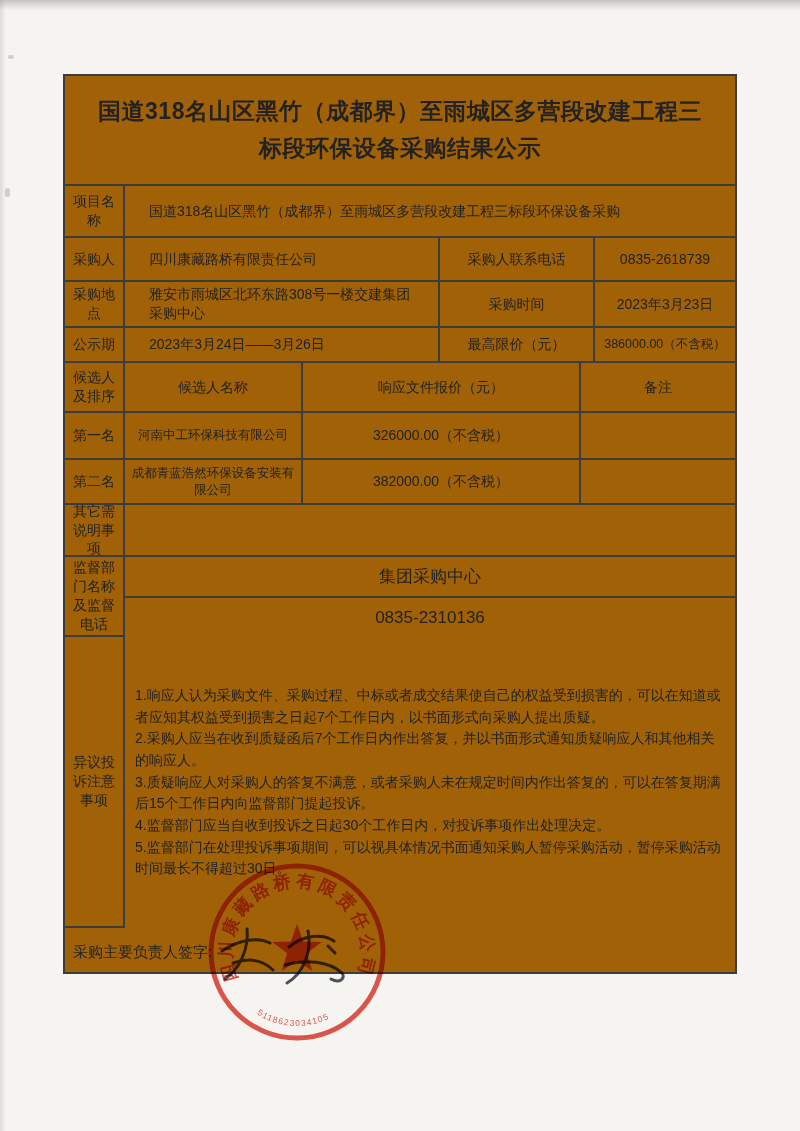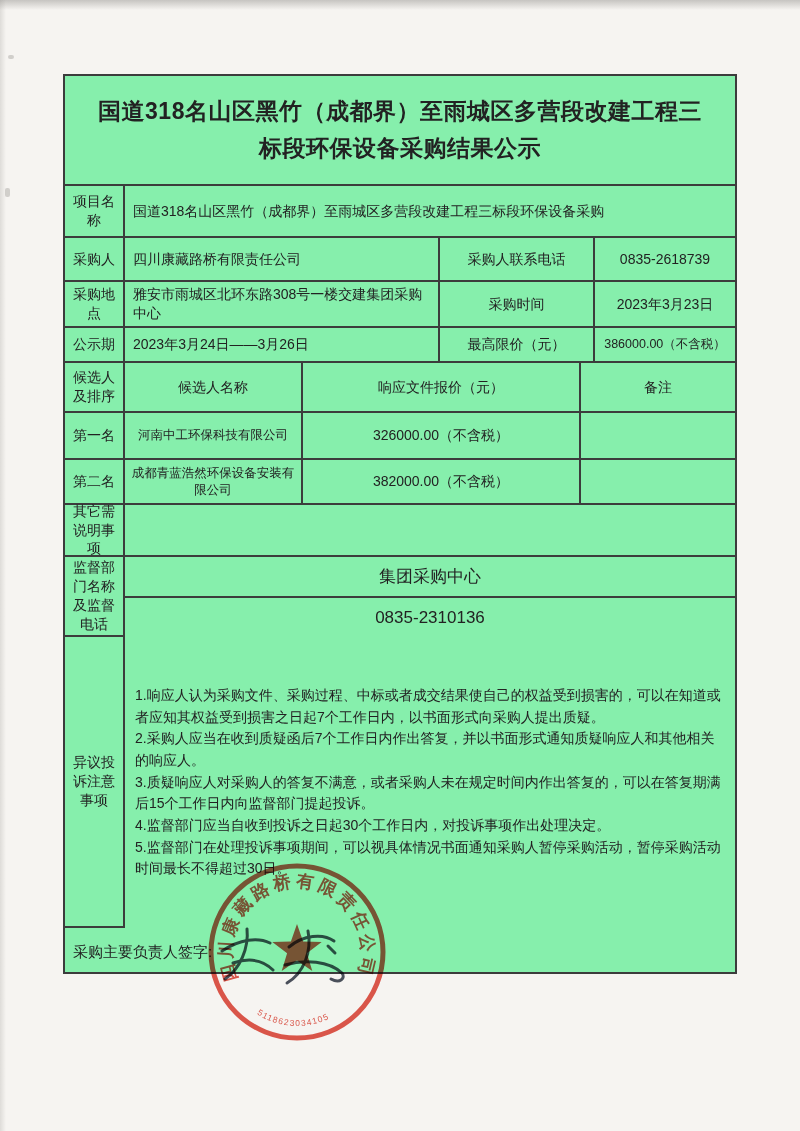--- a/index.html
+++ b/index.html
@@ -18,35 +18,35 @@
   .scan-edge-left{
     position:absolute;left:0;top:0;width:6px;height:1131px;
     background:linear-gradient(to right, rgba(150,148,144,.25), rgba(150,148,144,0));
   }
   .speck{position:absolute;background:#9a989466;border-radius:2px;}
   .doc-table{
     position:absolute;left:63px;top:74px;
     width:674px;height:900px;
     border:2px solid #3c3c3c;
     box-sizing:border-box;
-    background:#86efac;
+    background:#a16207;
   }
   .row{display:flex;box-sizing:border-box;}
   .cell{
     box-sizing:border-box;
     border-right:2px solid #3c3c3c;
     border-bottom:2px solid #3c3c3c;
     display:flex;align-items:center;justify-content:center;
     font-size:14px;line-height:1.35;
     text-align:center;
   }
   .cell:last-child{border-right:none;}
   .row:last-child .cell{border-bottom:none;}
   .w-label{width:60px;flex:none;padding:2px 4px;}
-  .val-left{justify-content:flex-start;text-align:left;padding:2px 8px;}
+  .val-left{justify-content:flex-start;text-align:left;padding:2px 24px;}
   .grow{flex:1;}
   
   .r-title{height:110px;}
   .r-title .cell{width:670px;font-size:23px;font-weight:bold;line-height:1.6;padding:0 24px;letter-spacing:.5px;}
   
   .r-project{height:52px;}
   .r-purchaser{height:44px;}
   .r-location{height:46px;}
   .r-period{height:35px;}
   .r-candhead{height:50px;}

